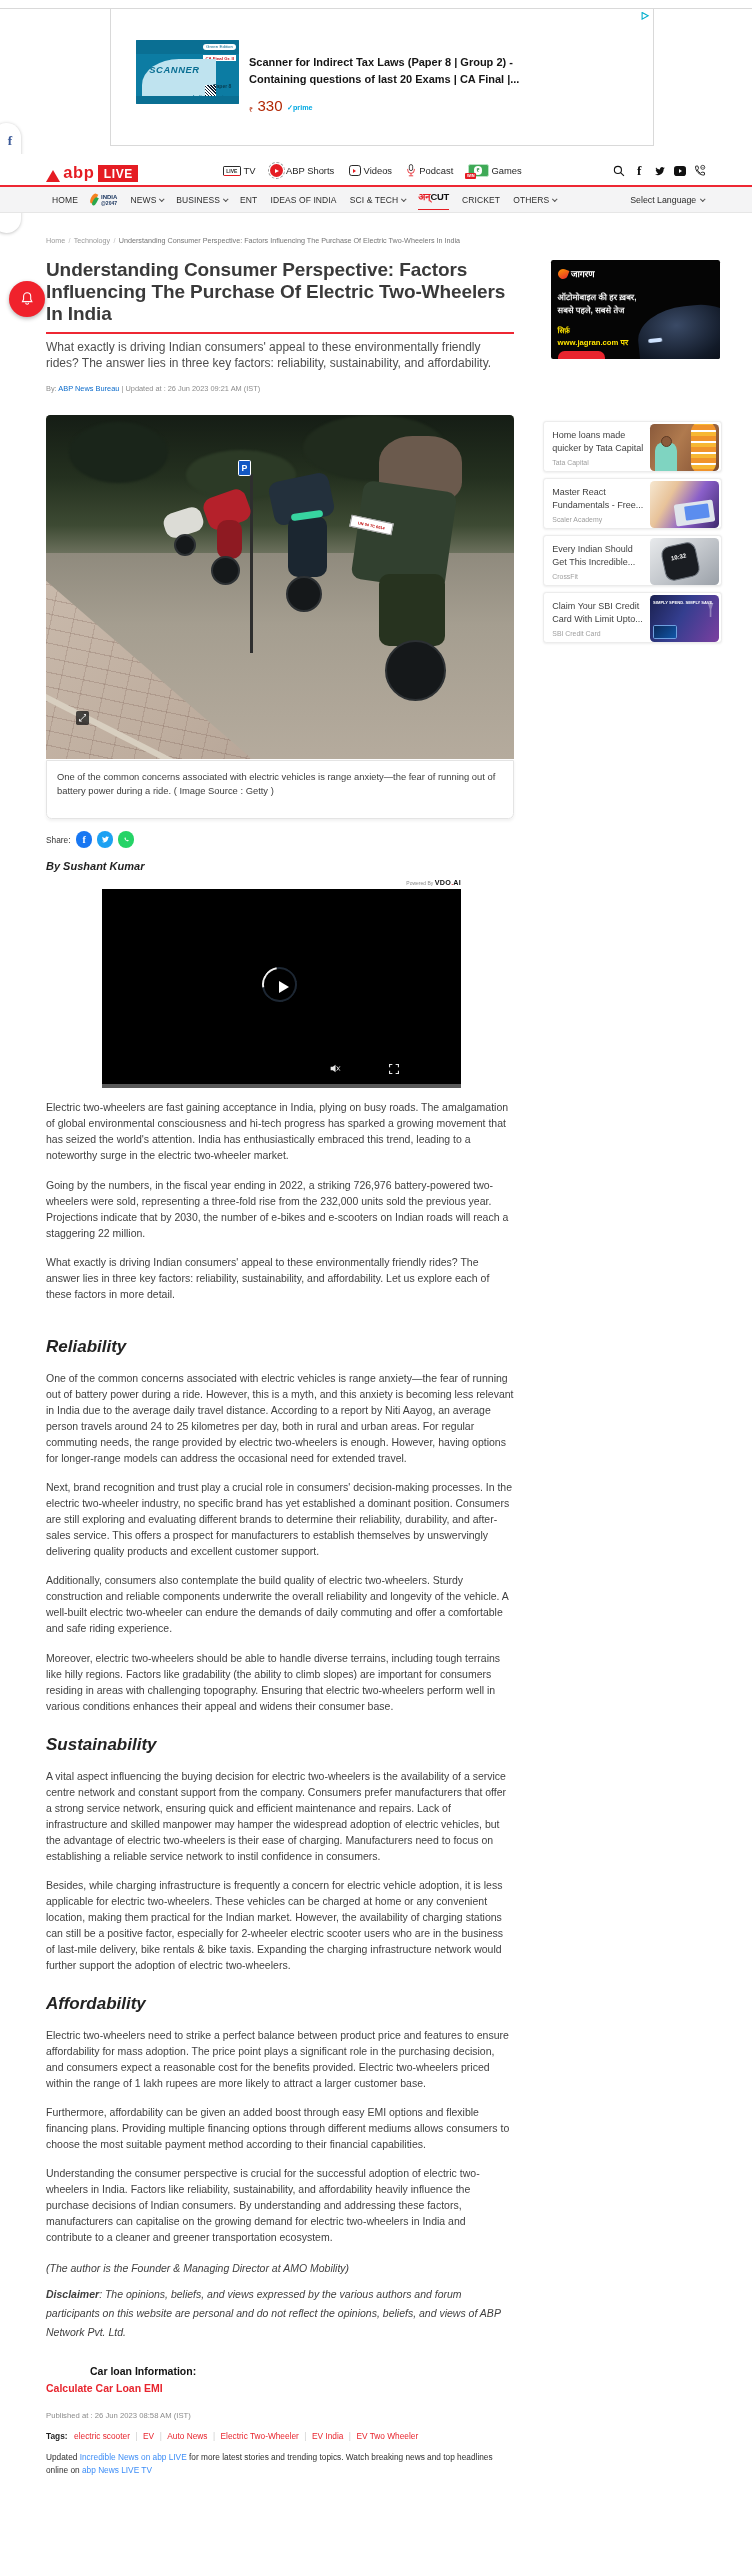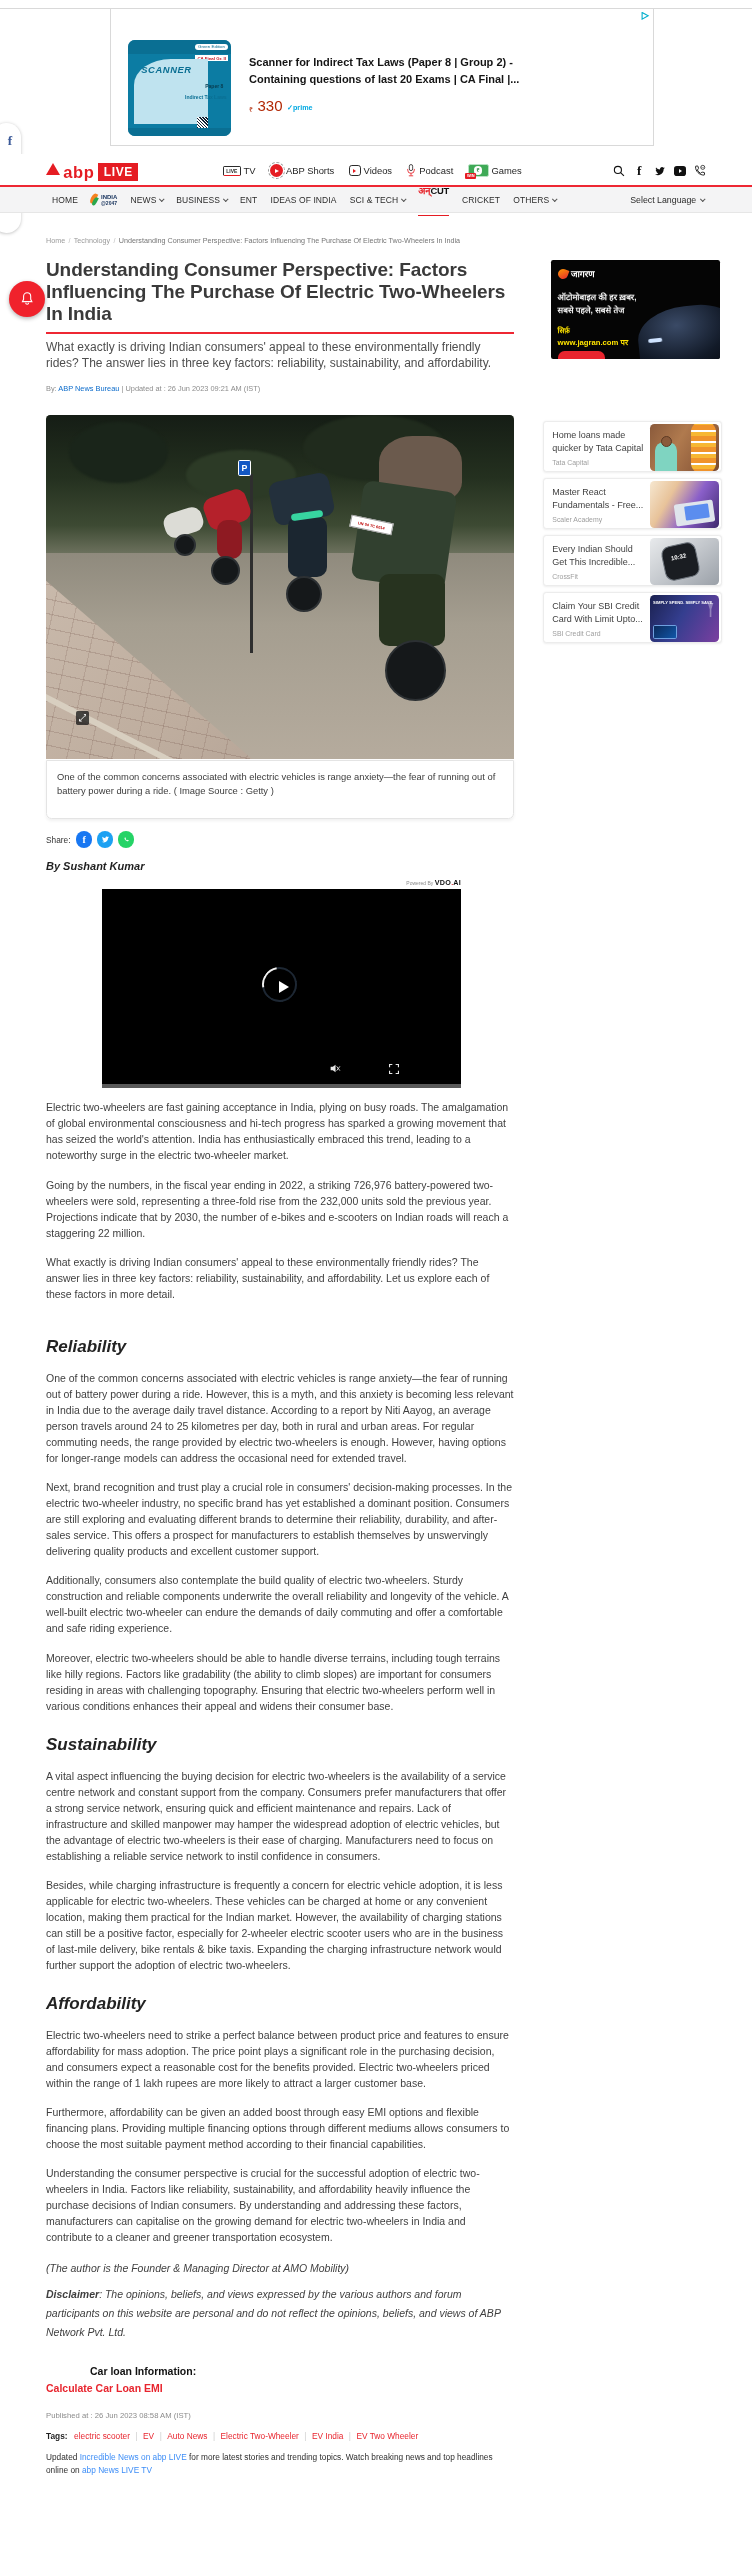--- a/index.html
+++ b/index.html
@@ -4,21 +4,21 @@
 <style>
   * { margin:0; padding:0; box-sizing:border-box; }
   html,body { background:#fff; }
   body { font-family:"Liberation Sans", sans-serif; width:752px; }
   .page { position:relative; width:752px; height:2576px; overflow:hidden; background:#fff; }
 
   
   .top-rule { position:absolute; top:7.7px; left:0; width:100%; height:0.6px; background:#d9d9d9; }
   .ad-banner { position:absolute; left:110px; top:7.7px; width:544px; height:138px; border:0.6px solid #d9d9d9; background:#fff; }
   .adchoices { position:absolute; top:3.3px; right:3.3px; width:8.8px; height:7.7px; }
-  .book { position:absolute; left:17px; top:31px; width:103px; height:96px; background:#0c7ca3; overflow:hidden; border-radius:7px; }
+  .book { position:absolute; left:25px; top:31px; width:103px; height:64px; background:#0c7ca3; overflow:hidden; border-radius:1px; }
   .book-band { position:absolute; top:0; left:0; right:0; height:14.3px; background:#0a6f93; }
   .book-ed { position:absolute; top:3.9px; right:2.8px; background:#fff; color:#0a6f93; font-size:4.4px; padding:0.6px 3.3px; border-radius:3.9px; }
   .book-cafinal { position:absolute; top:15.4px; right:2.8px; background:#fff; color:#c1121f; font-size:4.4px; font-weight:bold; padding:0.6px 2.2px; }
   .book-panel { position:absolute; left:5.5px; top:19px; width:74px; height:65px; background:#bfe3ef; border-radius:50% 0 0 0/40% 0 0 0; }
   .book-scanner { position:absolute; left:13.2px; top:24px; color:#0a6f93; font-size:9.4px; font-style:italic; font-weight:bold; letter-spacing:0.6px; }
   .book-paper { position:absolute; right:7.7px; top:43px; color:#083b4e; font-size:5px; font-weight:bold; }
   .book-subject { position:absolute; right:4.4px; top:54px; color:#0a6f93; font-size:5px; font-weight:bold; }
   .book-qr { position:absolute; right:23px; bottom:7.7px; width:11px; height:11px; background:repeating-linear-gradient(45deg,#123 0 1.1px,#fff 1.1px 2.2px); }
   .book-foot { position:absolute; bottom:0; left:0; right:0; height:7.7px; background:#0a6f93; }
   .ad-title { position:absolute; left:138px; top:45px; width:309px; color:#151515; font-size:11px; font-weight:bold; line-height:17px; }
@@ -29,21 +29,21 @@
   .ad-prime .chk { color:#00a8e1; font-weight:bold; }
 
   
   .social-pill { position:absolute; left:-7.7px; top:123px; width:29px; height:110px; background:#fff; border-radius:14.3px; box-shadow:0 0.6px 3.3px rgba(0,0,0,.25); }
   .social-pill .sicon { position:absolute; left:11px; width:13.2px; height:13.2px; text-align:center; }
   .fb-letter { color:#3b5998; font-size:13.2px; font-weight:bold; font-family:"Liberation Serif", serif; }
   .bell-fab { position:absolute; left:8.8px; top:281px; width:36px; height:36px; background:#f0222c; border-radius:50%; box-shadow:0 1.7px 4.4px rgba(0,0,0,.3); display:flex; align-items:center; justify-content:center; z-index:30; }
 
   
   .header { position:absolute; left:0; top:154px; width:100%; height:32px; background:#fff; }
-  .logo { position:absolute; left:46px; top:9.4px; display:flex; align-items:flex-start; }
+  .logo { position:absolute; left:46px; top:9.4px; display:flex; align-items:flex-end; }
   .logo-tri { width:0; height:0; border-left:7.2px solid transparent; border-right:7.2px solid transparent; border-bottom:12px solid #e51c23; margin-right:3.3px; }
   .logo-abp { color:#e51c23; font-size:16.5px; font-weight:bold; letter-spacing:0.6px; margin-right:3.9px; }
   .logo-live { background:#e51c23; color:#fff; font-size:12px; font-weight:bold; padding:1.7px 5.5px; letter-spacing:0.6px; }
   .hmenu { position:absolute; left:223px; top:10px; display:flex; align-items:center; gap:14.3px; }
   .hmenu-item { display:flex; align-items:center; gap:3px; font-size:9.4px; color:#1f1f1f; }
   .livetv-box { border:0.8px solid #2b2b2b; border-radius:1.7px; font-size:5px; font-weight:bold; color:#2b2b2b; padding:1.1px 2.2px; border-bottom:1.7px solid #e51c23; }
   .shorts-ico { width:13.2px; height:13.2px; border-radius:50%; background:#e51c23; outline:0.8px dashed #9a9a9a; outline-offset:1.1px; display:flex; align-items:center; justify-content:center; }
   .tri-w { width:0; height:0; border-top:2.8px solid transparent; border-bottom:2.8px solid transparent; border-left:4.4px solid #fff; margin-left:1.1px; }
   .videos-ico { width:12px; height:11px; border:0.9px solid #2b2b2b; border-radius:2.8px; display:flex; align-items:center; justify-content:center; }
   .tri-r { width:0; height:0; border-top:2.2px solid transparent; border-bottom:2.2px solid transparent; border-left:3.9px solid #e51c23; margin-left:0.6px; }
@@ -60,21 +60,21 @@
   .nav-link { font-size:8.5px; font-weight:500; color:#2b2b2b; letter-spacing:0.1px; display:flex; align-items:center; gap:2.8px; }
   .chev { width:3.9px; height:3.9px; border-right:0.9px solid #555; border-bottom:0.9px solid #555; transform:rotate(45deg) translateY(-1.1px); }
   .india2047 { display:flex; align-items:center; gap:2.2px; }
   .flame { position:relative; width:7.7px; height:14.3px; }
   .flame i { position:absolute; display:block; width:5px; height:11px; border-radius:60% 0 60% 60%; }
   .flame .o { background:#f5821f; transform:rotate(28deg); left:0; top:0; }
   .flame .g { background:#2aa64c; transform:rotate(28deg); left:2.2px; top:3.9px; width:4.4px; height:8.8px; }
   .india2047 .txt { line-height:6px; }
   .india2047 .l1 { font-size:6px; font-weight:800; color:#16325c; }
   .india2047 .l2 { font-size:5px; font-weight:700; color:#16325c; }
-  .uncut { position:relative; padding-bottom:18px; border-bottom:1.1px solid #e51c23; }
+  .uncut { position:relative; padding-bottom:6px; border-bottom:1.1px solid #e51c23; }
   .uncut .hi { color:#e51c23; font-size:9.4px; font-weight:800; }
   .uncut .en { color:#111; font-size:9.4px; font-weight:900; letter-spacing:-0.3px; }
   .lang-sel { position:absolute; right:48px; top:0; height:26px; display:flex; align-items:center; gap:3.9px; font-size:8.8px; color:#2b2b2b; }
 
   
   .breadcrumb { position:absolute; left:46px; top:236px; width:672px; font-size:7.2px; color:#9a9a9a; white-space:nowrap; overflow:hidden; }
   .breadcrumb .sep { color:#c0c0c0; margin:0 3.3px; }
   .breadcrumb .cur { color:#757575; }
 
   

